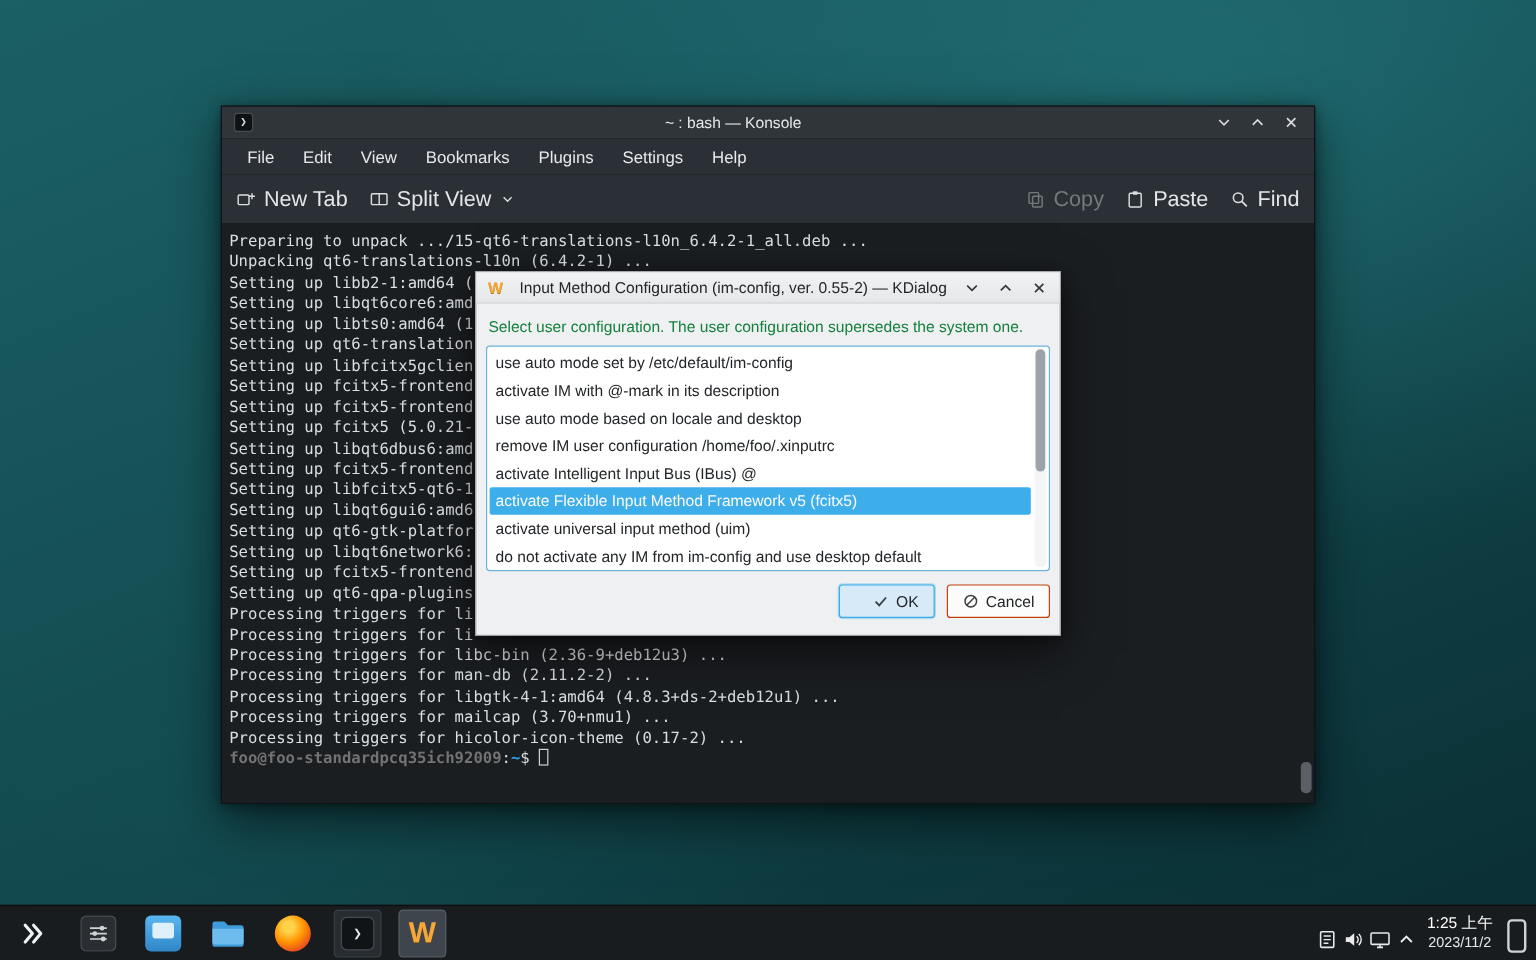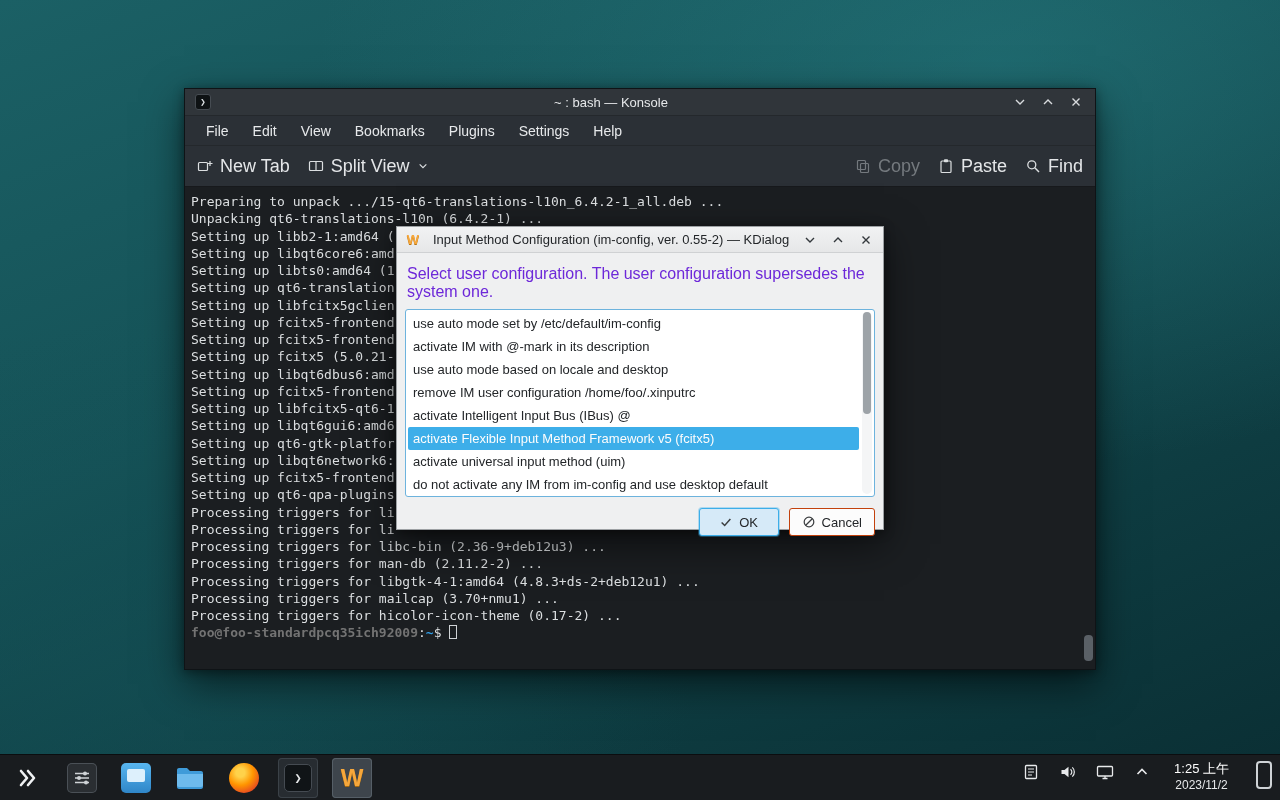--- a/index.html
+++ b/index.html
@@ -41,45 +41,45 @@
   .p-dollar { color:#dcdfe1; }
   .cursor { display:inline-block; width:8px; height:14px; border:1px solid #cfd3d6; vertical-align:-2px; margin-left:8px; }
   .k-scroll-thumb { position:absolute; right:2px; bottom:8px; width:9px; height:26px; background:#5a6066; border-radius:4px; }
 
   
   .dialog { left:396px; top:226px; width:488px; height:304px; background:#eff0f1; border:1px solid #9da1a4; z-index:3; display:flex; flex-direction:column; }
   .d-titlebar { height:26px; background:linear-gradient(#f1f2f3,#e6e7e8); border-bottom:1px solid #cfd1d3; display:flex; align-items:center; padding:0 8px; color:#232629; font-size:13px; flex:0 0 auto; }
   .d-title { flex:1; text-align:center; white-space:nowrap; overflow:hidden; }
   .w-glyph { font-weight:800; color:#f6a73b; text-shadow:0 1px 0 #b87514; font-size:13px; width:16px; text-align:center; }
   .d-body { flex:1; padding:10px 8px 12px 8px; display:flex; flex-direction:column; }
-  .d-message { font-size:16px; color:#6d28d9; margin:2px 2px 8px 2px; }
+  .d-message { font-size:13px; color:#15803d; margin:2px 2px 8px 2px; }
   .listbox { position:relative; height:188px; background:#ffffff; border:1px solid #6db3dd; border-radius:3px; padding:2px 2px; overflow:hidden; }
   .listrow { height:23px; line-height:23px; font-size:13px; color:#232629; padding:0 5px; margin-right:13px; white-space:nowrap; overflow:hidden; border-radius:2px; }
   .listrow.selected { background:#3daee9; color:#fcfcfc; }
   .d-scrollbar { position:absolute; top:2px; right:2px; bottom:2px; width:10px; background:#f4f5f6; border-radius:5px; }
   .d-scroll-thumb { position:absolute; top:0; left:1px; width:8px; height:56%; background:#9da3a8; border-radius:4px; }
   .d-buttons { display:flex; justify-content:flex-end; gap:10px; margin-top:11px; }
   .btn { height:28px; min-width:80px; display:flex; align-items:center; justify-content:center; gap:6px; font-size:13px; color:#232629; border-radius:3px; padding:0 12px; cursor:pointer; }
-  .btn-ok { background:#d6eaf8; border:1px solid #3daee9; box-shadow:0 0 0 1px rgba(61,174,233,.35); }
+  .btn-ok { background:#d6eaf8; border:1px solid #3daee9; box-shadow:0 0 0 1px rgba(61,174,233,.35);justify-content:flex-end; }
   .btn-cancel { background:#fcfcfc; border:1px solid #c2410c; }
 
   
   .taskbar { position:absolute; left:0; bottom:0; width:1280px; height:46px; background:#191c1f; border-top:1px solid #0b0d0f; display:flex; align-items:center; padding:0 8px; z-index:5; }
   .tb-left { display:flex; align-items:center; gap:14px; }
   .task-slot { width:40px; height:40px; display:flex; align-items:center; justify-content:center; border-radius:4px; }
   .task-slot.framed { background:#272c31; box-shadow:inset 0 0 0 1px #3b4248; }
   .task-slot.active { background:#3e454c; box-shadow:inset 0 0 0 1px #565f67; }
   .ico-box { width:30px; height:30px; border-radius:5px; display:flex; align-items:center; justify-content:center; }
   .sliders-box { background:#2a2e32; box-shadow:inset 0 0 0 1px #4a5056; }
   .computer-box { background:linear-gradient(#58b6f0,#2f86c8); position:relative; }
   .computer-screen { width:18px; height:13px; background:#ddf0fc; border-radius:2px; margin-bottom:4px; }
   .firefox-circle { width:30px; height:30px; border-radius:50%; background:radial-gradient(circle at 38% 32%, #ffd24a 0 16%, #ff9500 46%, #e84e1f 76%, #b52d16 100%); }
   .konsole-ico { width:28px; height:28px; background:#101417; border:1px solid #454b52; border-radius:5px; color:#e8eaec; font-family:"DejaVu Sans Mono", monospace; font-size:12px; display:flex; align-items:center; justify-content:center; }
   .w-task { font-size:24px; font-weight:800; color:#f6a73b; text-shadow:0 1px 0 #a5680f; }
-  .tb-right { margin-left:auto; display:flex; align-items:flex-start; gap:15px; }
+  .tb-right { margin-left:auto; display:flex; align-items:flex-end; }
   .tray-ico { width:22px; height:22px; display:flex; align-items:center; justify-content:center; color:#e8eaec; }
   .clock { text-align:center; color:#fcfcfc; font-size:13px; line-height:1.3; padding:0 6px; }
   .clock .date { font-size:12px; color:#e6e8ea; }
   .edge-widget { width:16px; height:28px; border:2px solid #cfd3d6; border-radius:4px; margin-left:6px; }
 </style>
 </head>
 <body>
 
 <div class="desktop">
 

